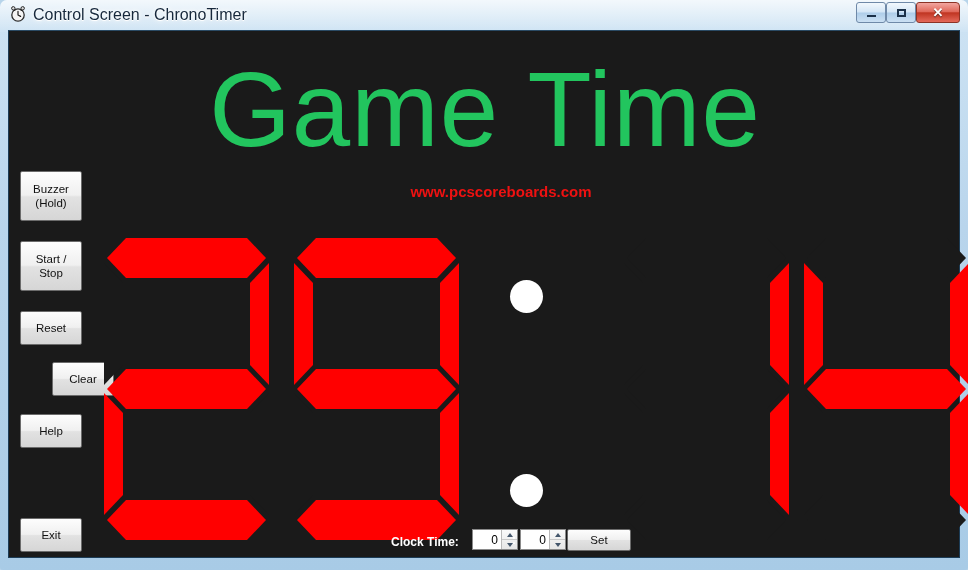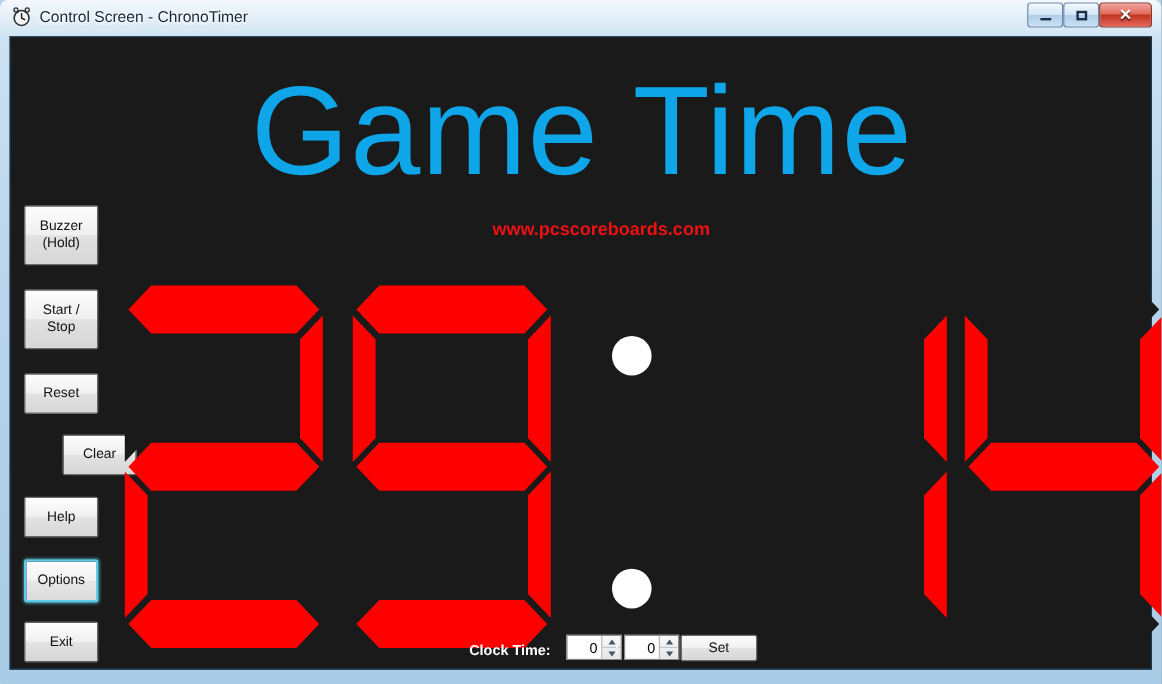--- a/index.html
+++ b/index.html
@@ -26,21 +26,21 @@
 
   
   #titlebar {
     position: absolute; left: 0; top: 0; width: 968px; height: 30px;
   }
   #title-icon {
     position: absolute; left: 9px; top: 5px; width: 18px; height: 18px;
   }
   #title-text {
     position: absolute; left: 33px; top: 6px;
-    font-size: 13px; color: #16283c;
+    font-size: 16px; color: #16283c;
     text-shadow: 0 0 4px #ffffff, 0 0 7px #ffffff, 0 1px 0 #ffffff;
     white-space: nowrap;
   }
 
   
   .winbtn {
     position: absolute; top: 2px; height: 21px;
     border: 1px solid #6f89a8;
     border-radius: 3px;
     display: flex; align-items: center; justify-content: center;
@@ -64,21 +64,21 @@
     background: #1a1a1a;
     border: 1px solid #1c3c56;
     border-top-color: #2a4a64;
   }
 
   
   #heading {
     position: absolute; left: 0; top: 26px; width: 952px;
     text-align: center;
     font-size: 105px; line-height: 1;
-    color: #0ea5e9;
+    color: #22c55e;
     letter-spacing: 1px;
     white-space: nowrap;
   }
   #weburl {
     position: absolute; left: 16px; top: 152px; width: 952px;
     text-align: center;
     font-size: 15px; font-weight: bold;
     color: #ee1111;
     white-space: nowrap;
   }
@@ -228,23 +228,20 @@
     </div>
     <div class="sidebtn" id="sb-reset">
       <span>Reset</span>
     </div>
     <div class="sidebtn" id="sb-clear">
       <span>Clear</span>
     </div>
     <div class="sidebtn" id="sb-help">
       <span>Help</span>
     </div>
-    <div class="sidebtn focused" id="sb-options">
-      <span>Options</span>
-    </div>
     <div class="sidebtn" id="sb-exit">
       <span>Exit</span>
     </div>
 
     <div id="display">
 
       <div class="digit" id="d1">
         <svg viewBox="0 0 165 310" preserveAspectRatio="none">
           <polygon class="seg" points="22,4 143,4 162,24 143,44 22,44 3,24"></polygon>
           <polygon class="seg off" points="0,29 19,49 19,131 0,151 -18,131 -18,49"></polygon>

